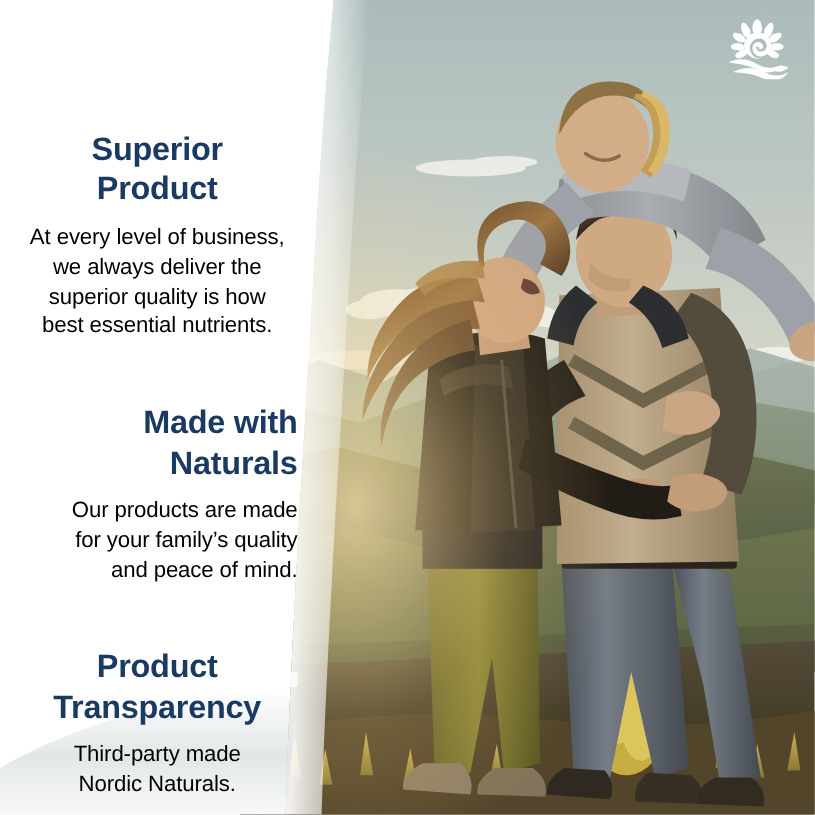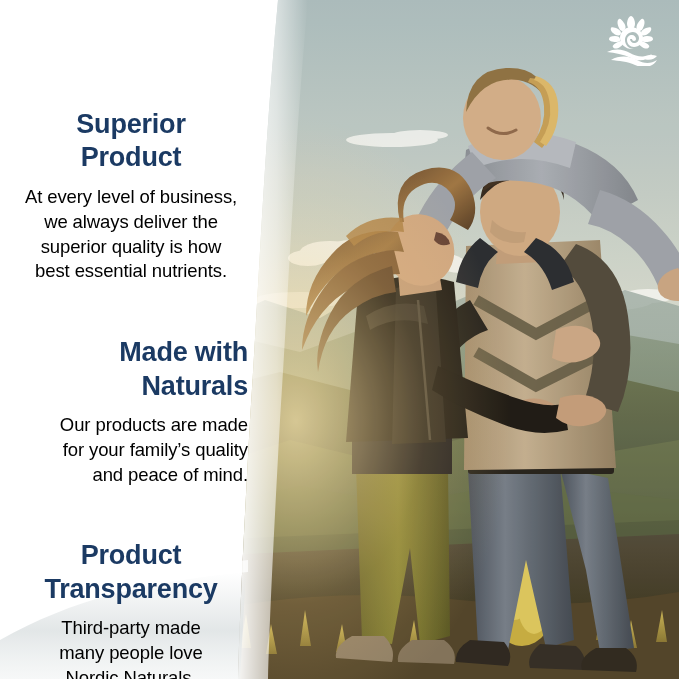--- a/index.html
+++ b/index.html
@@ -396,19 +396,18 @@
       </p>
     </div>
 
     <div class="block b3">
       <h2 class="headline">
         <span>Product</span><br>
         <span>Transparency</span>
       </h2>
       <p class="body">
         <span class="ln">Third-party made</span>
-        <span class="ln">many people love</span>
         <span class="ln">Nordic Naturals.</span>
       </p>
     </div>
 
   </div>
 </div>
 
 </body></html>

